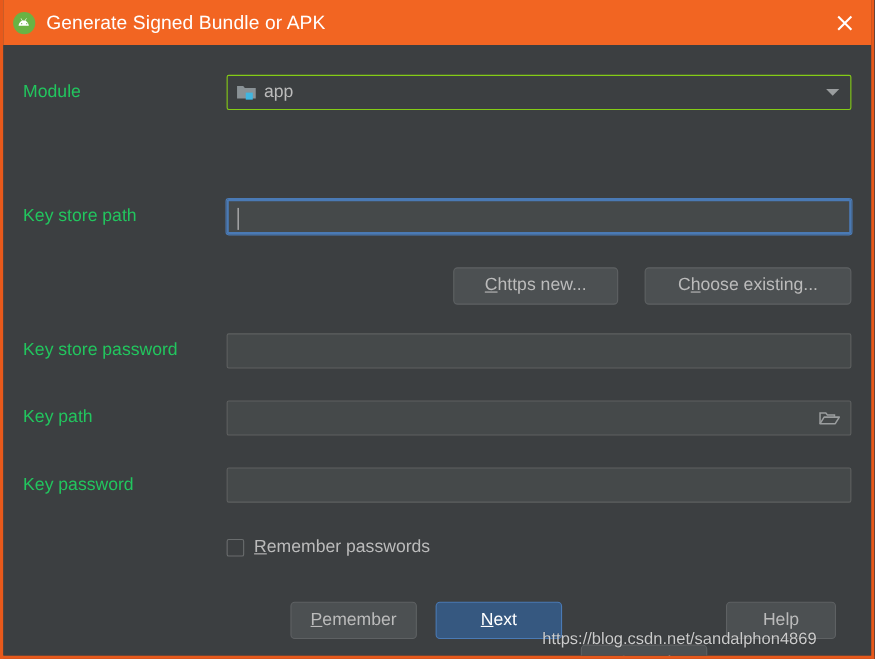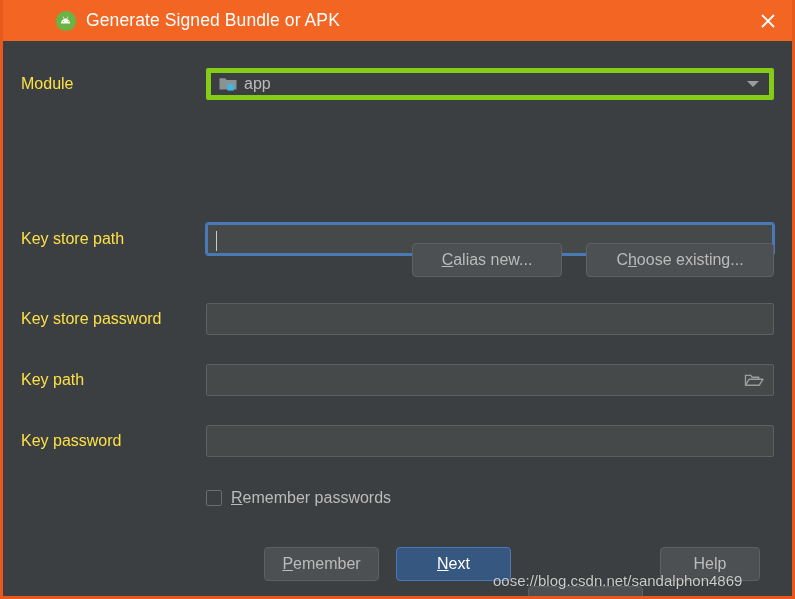--- a/index.html
+++ b/index.html
@@ -23,21 +23,20 @@
   }
 
   
   #titlebar {
     position: absolute;
     left: -3px; top: 0;
     width: 795px; height: 41px;
     background: #f26522;
     display: flex;
     align-items: center;
-    padding-left: 44px;
   }
   #app-icon {
     margin-left: 11px;
     width: 22px; height: 22px;
     flex: 0 0 auto;
   }
   #title-text {
     margin-left: 9px;
     color: #ffffff;
     font-size: 17.5px;
@@ -66,40 +65,40 @@
     left: 0;
     width: 789px;
     height: 30px;
     display: flex;
     align-items: center;
   }
 
   .lbl {
     position: absolute;
     left: 18px;
-    color: #fde047;
+    color: #22c55e;
     font-size: 16px;
     white-space: nowrap;
   }
 
   .field {
     position: absolute;
     left: 203px;
     width: 568px;
     height: 32px;
     background: #45494a;
     border: 1px solid #5e6060;
     border-radius: 2px;
   }
 
   .field.combo {
     display: flex;
     align-items: center;
     background: #3c3f41;
-    border: 5px solid #84cc16;
+    border: 1px solid #84cc16;
     cursor: pointer;
   }
 
   .combo-icon { margin-left: 8px; width: 18px; height: 16px; flex:0 0 auto; }
   .combo-text {
     margin-left: 7px;
     color: #bbbbbb;
     font-size: 16px;
   }
   .combo-arrow {
@@ -213,30 +212,30 @@
       <div class="field combo">
         <svg class="combo-icon" viewBox="0 0 18 16">
           <path d="M0.5 2.2 h5.6 l1.5 1.9 h9.9 v9.4 h-17 z" fill="#8a9296"></path>
           <rect x="8.4" y="8.2" width="6.4" height="6.4" fill="#40b6e0"></rect>
         </svg>
         <span class="combo-text">app</span>
         <span class="combo-arrow"></span>
       </div>
     </div>
 
-    <div class="row" style="top:141px;margin-top:42px;">
+    <div class="row" style="top:141px;">
       <span class="lbl">Key store path</span>
       <div class="field focused">
         <span class="caret"></span>
       </div>
     </div>
 
     <div class="btn" style="left:409px; top:202px; width:150px;">
       <span class="mn">C</span>
-        <span>alias new...</span>
+        <span>https new...</span>
     </div>
     <div class="btn" style="left:583px; top:202px; width:188px;">
       <span>C</span>
         <span class="mn">h</span>
         <span>oose existing...</span>
     </div>
 
     <div class="row" style="top:263px;padding-left:47px;">
       <span class="lbl">Key store password</span>
       <div class="field"></div>
@@ -272,15 +271,15 @@
     </div>
     <div class="btn" style="left:525px; top:506px; width:115px;margin-top:39px;">
       <span>Cancel</span>
     </div>
     <div class="btn" style="left:657px; top:506px; width:100px;">
       <span>Help</span>
     </div>
 
   </div>
 
-  <div id="watermark">oose://blog.csdn.net/sandalphon4869</div>
+  <div id="watermark">https://blog.csdn.net/sandalphon4869</div>
 
 </div>
 
 </body></html>

